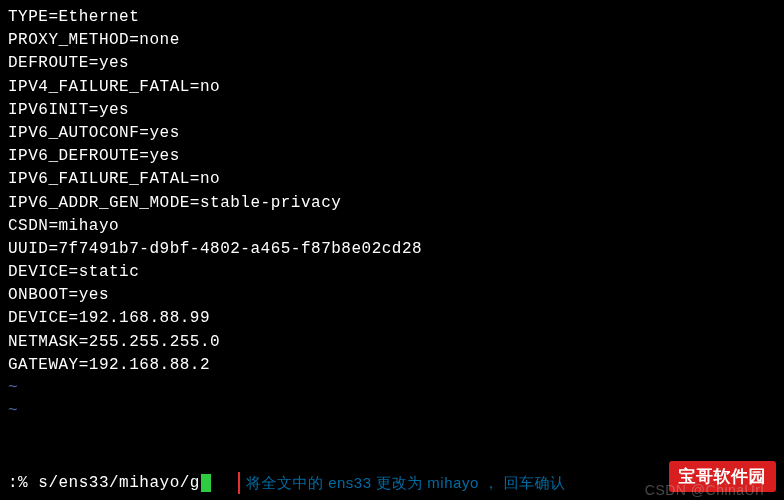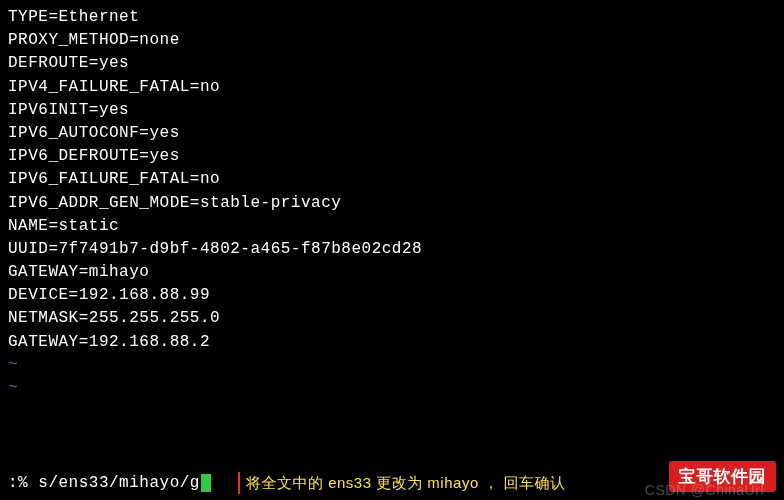--- a/index.html
+++ b/index.html
@@ -32,21 +32,21 @@
   width: 10px;
   height: 18px;
   background: #2ecc40;
   vertical-align: middle;
   margin-left: 1px;
 }
 .annotation {
   position: absolute;
   bottom: 6px;
   left: 238px;
-  color: #fde047;
+  color: #0369a1;
   font-size: 15px;
   font-family: sans-serif;
   border-left: 2px solid #e03030;
   padding-left: 6px;
   height: 22px;
   display: flex;
   align-items: center;
 }
 .watermark-logo {
   position: absolute;
@@ -75,23 +75,24 @@
 <div class="terminal">
   <div class="line">TYPE=Ethernet</div>
   <div class="line">PROXY_METHOD=none</div>
   <div class="line">DEFROUTE=yes</div>
   <div class="line">IPV4_FAILURE_FATAL=no</div>
   <div class="line">IPV6INIT=yes</div>
   <div class="line">IPV6_AUTOCONF=yes</div>
   <div class="line">IPV6_DEFROUTE=yes</div>
   <div class="line">IPV6_FAILURE_FATAL=no</div>
   <div class="line">IPV6_ADDR_GEN_MODE=stable-privacy</div>
-  <div class="line">NAME=static</div>
+  <div class="line">CSDN=mihayo</div>
   <div class="line">UUID=7f7491b7-d9bf-4802-a465-f87b8e02cd28</div>
-  <div class="line">GATEWAY=mihayo</div>
+  <div class="line">DEVICE=static</div>
+  <div class="line">ONBOOT=yes</div>
   <div class="line">DEVICE=192.168.88.99</div>
   <div class="line">NETMASK=255.255.255.0</div>
   <div class="line">GATEWAY=192.168.88.2</div>
   <div class="line tilde">~</div>
   <div class="line tilde">~</div>
 </div>
 
 <div class="command-line">
   <span>:% s/ens33/mihayo/g</span>
   <span class="cursor"></span>

